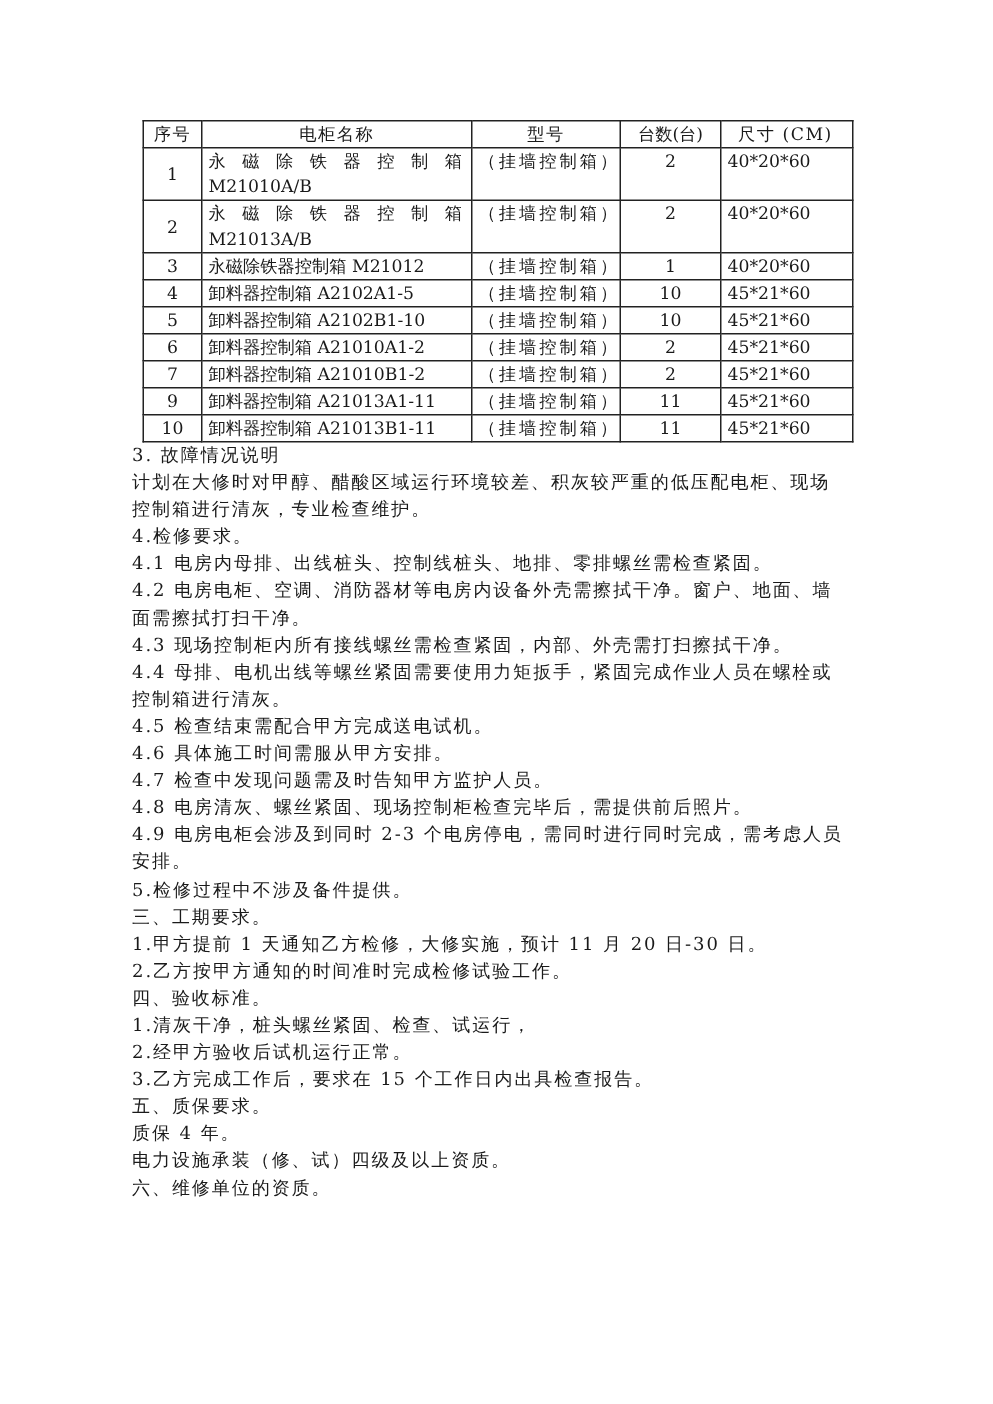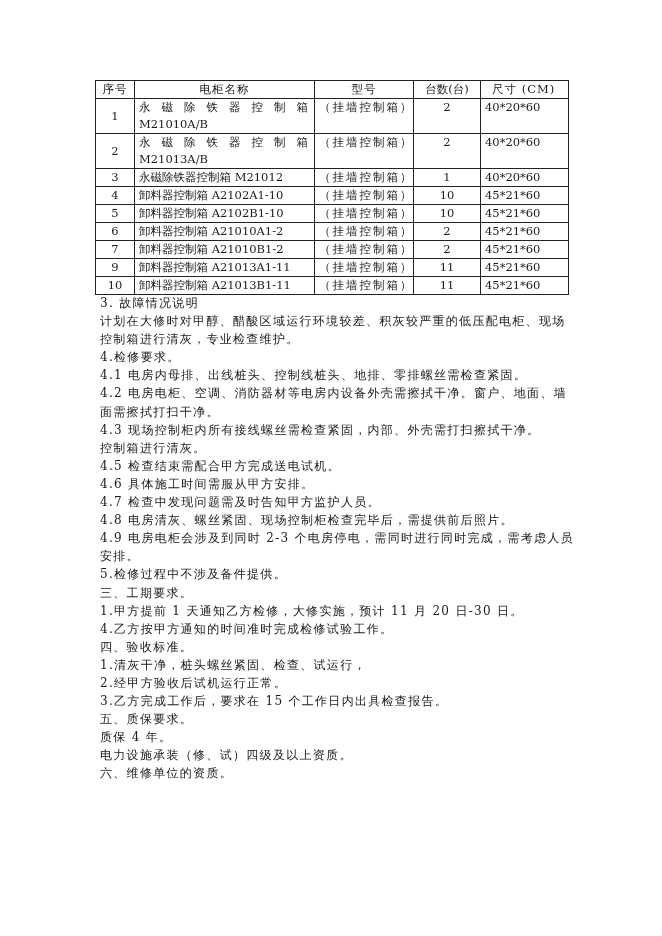--- a/index.html
+++ b/index.html
@@ -28,21 +28,21 @@
     table.equip th { height: 17px; text-align: center; letter-spacing: 1px; }
     table.equip th.left { text-align: left; padding-left: 11px; }
     table.equip tr.tall td { height: 34px; }
     table.equip tr.short td { height: 17px; }
     td.c { text-align: center; }
     td.cmid { text-align: center; vertical-align: middle !important; }
     td.name { white-space: normal !important; }
     .spread { text-align: justify; text-align-last: justify; display: block; letter-spacing: 2px; }
     .model { letter-spacing: 2px; margin-top: 27px; }
     .body-text {
-      position: absolute; left: 100px; top: 294px; width: 470px;
+      position: absolute; left: 88px; top: 294px; width: 470px;
       font-size: 12px;
       line-height: 18.1px;
     }
     .line { white-space: nowrap; letter-spacing: 1.3px; }
   </style>
 </head>
 <body>
 
 <div class="page">
 
@@ -86,21 +86,21 @@
       </tr>
       <tr class="short">
         <td class="c">3</td>
         <td>永磁除铁器控制箱 M21012</td>
         <td class="model">（挂墙控制箱）</td>
         <td class="c">1</td>
         <td>40*20*60</td>
       </tr>
       <tr class="short">
         <td class="c">4</td>
-        <td>卸料器控制箱 A2102A1-10</td>
+        <td>卸料器控制箱 A2102A1-5</td>
         <td class="model">（挂墙控制箱）</td>
         <td class="c">10</td>
         <td>45*21*60</td>
       </tr>
       <tr class="short">
         <td class="c">5</td>
         <td>卸料器控制箱 A2102B1-10</td>
         <td class="model">（挂墙控制箱）</td>
         <td class="c">10</td>
         <td>45*21*60</td>
@@ -138,31 +138,32 @@
 
   <div class="body-text">
     <div class="line">3. 故障情况说明</div>
     <div class="line">计划在大修时对甲醇、醋酸区域运行环境较差、积灰较严重的低压配电柜、现场</div>
     <div class="line">控制箱进行清灰，专业检查维护。</div>
     <div class="line">4.检修要求。</div>
     <div class="line">4.1 电房内母排、出线桩头、控制线桩头、地排、零排螺丝需检查紧固。</div>
     <div class="line">4.2 电房电柜、空调、消防器材等电房内设备外壳需擦拭干净。窗户、地面、墙</div>
     <div class="line">面需擦拭打扫干净。</div>
     <div class="line">4.3 现场控制柜内所有接线螺丝需检查紧固，内部、外壳需打扫擦拭干净。</div>
+    <div class="line">4.4 母排、电机出线等螺丝紧固需要使用力矩扳手，紧固完成作业人员在螺栓或</div>
     <div class="line">控制箱进行清灰。</div>
     <div class="line">4.5 检查结束需配合甲方完成送电试机。</div>
     <div class="line">4.6 具体施工时间需服从甲方安排。</div>
     <div class="line">4.7 检查中发现问题需及时告知甲方监护人员。</div>
     <div class="line">4.8 电房清灰、螺丝紧固、现场控制柜检查完毕后，需提供前后照片。</div>
     <div class="line">4.9 电房电柜会涉及到同时 2-3 个电房停电，需同时进行同时完成，需考虑人员</div>
     <div class="line">安排。</div>
     <div class="line">5.检修过程中不涉及备件提供。</div>
     <div class="line">三、工期要求。</div>
     <div class="line">1.甲方提前 1 天通知乙方检修，大修实施，预计 11 月 20 日-30 日。</div>
-    <div class="line">4.乙方按甲方通知的时间准时完成检修试验工作。</div>
+    <div class="line">2.乙方按甲方通知的时间准时完成检修试验工作。</div>
     <div class="line">四、验收标准。</div>
     <div class="line">1.清灰干净，桩头螺丝紧固、检查、试运行，</div>
     <div class="line">2.经甲方验收后试机运行正常。</div>
     <div class="line">3.乙方完成工作后，要求在 15 个工作日内出具检查报告。</div>
     <div class="line">五、质保要求。</div>
     <div class="line">质保 4 年。</div>
     <div class="line">电力设施承装（修、试）四级及以上资质。</div>
     <div class="line">六、维修单位的资质。</div>
   </div>
 

